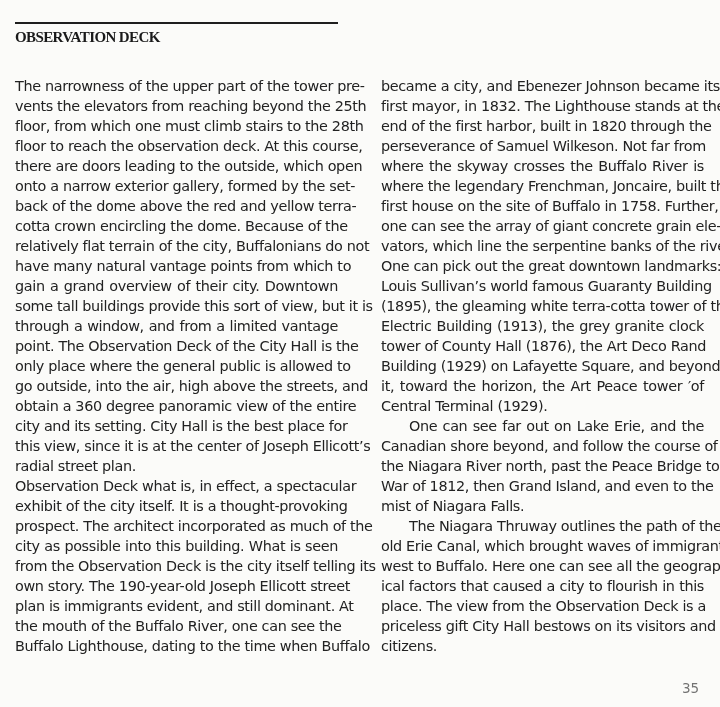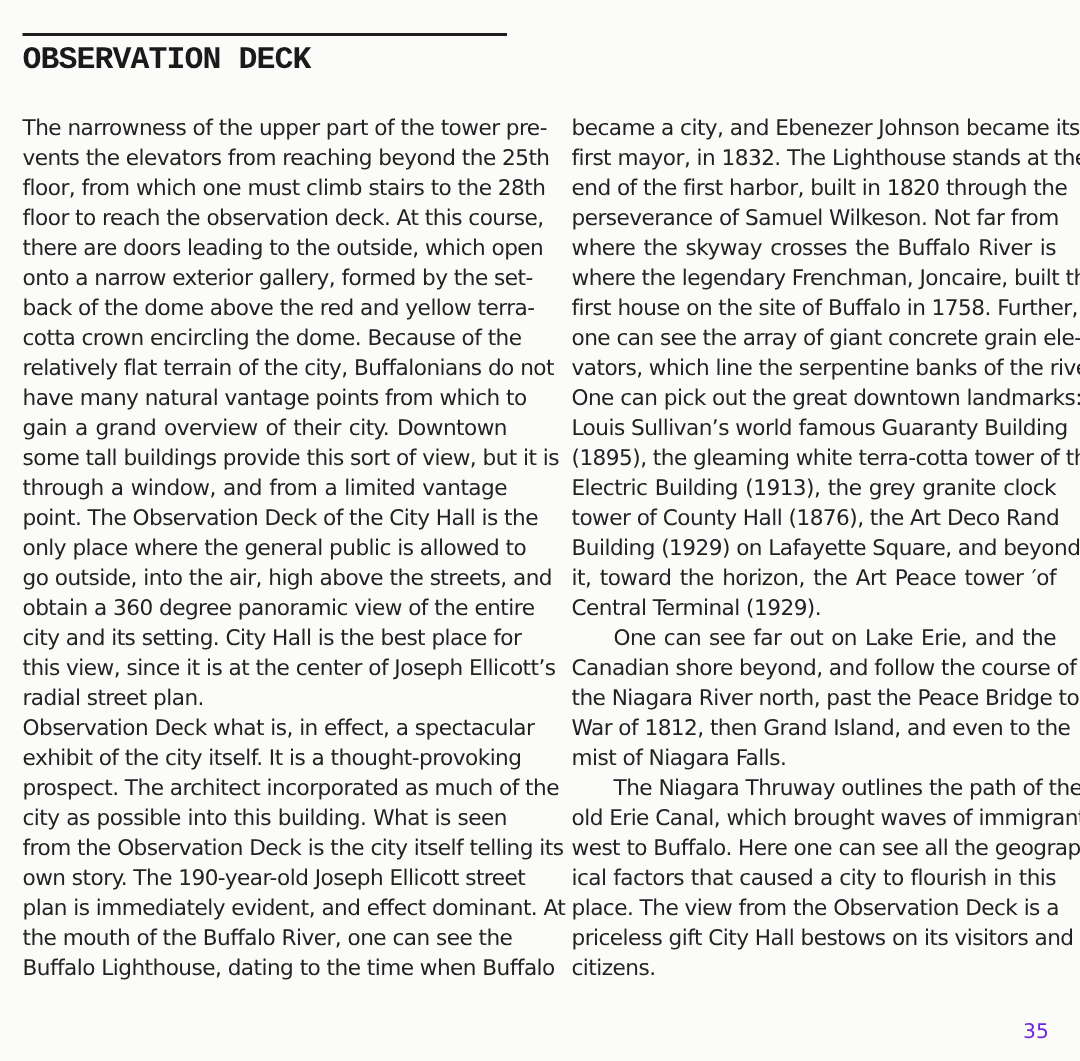--- a/index.html
+++ b/index.html
@@ -7,40 +7,40 @@
       width: 720px; height: 707px; position: relative; overflow: hidden;
       background: #fbfbf9; color: #1e1e1e;
       font-family: "DejaVu Sans", sans-serif;
     }
     .rule {
       position: absolute; left: 15px; top: 22px; width: 323px; height: 2px;
       background: #1e1e1e;
     }
     .heading {
       position: absolute; left: 15px; top: 29px;
-      font-family: Liberation Mono, monospace; font-weight: bold;
-      font-size: 21px; letter-spacing: -0.6px; color: #1a1a1a;
+      font-family: Liberation Serif, serif; font-weight: bold;
+      font-size: 15px; letter-spacing: -0.6px; color: #1a1a1a;
       text-transform: uppercase;
     }
     .col {
       position: absolute; top: 76px;
       font-size: 14.4px; line-height: 20px; letter-spacing: -0.35px;
       color: #222;
     }
     .col.left { left: 15px; width: 323px; }
     .col.right { left: 381px; width: 323px; }
     .line {
       display: block; height: 20px; white-space: nowrap;
       text-align: justify; text-align-last: justify;
     }
     .line.last { text-align-last: left; }
     .line.indent { padding-left: 28px; }
     .page-number {
       position: absolute; left: 682px; top: 680px;
-      font-size: 13.5px; color: #6d28d9;
+      font-size: 13.5px; color: #737373;
     }
   </style>
 </head>
 <body>
 
 <div class="rule"></div>
 <h1 class="heading" style="margin:0;">OBSERVATION DECK</h1>
 
 <div class="col left">
   <span class="line">The narrowness of the upper part of the tower pre-</span>
@@ -62,21 +62,21 @@
   <span class="line">obtain a 360 degree panoramic view of the entire</span>
   <span class="line">city and its setting. City Hall is the best place for</span>
   <span class="line">this view, since it is at the center of Joseph Ellicott’s</span>
   <span class="line last">radial street plan.</span>
   <span class="line">Observation Deck what is, in effect, a spectacular</span>
   <span class="line">exhibit of the city itself. It is a thought-provoking</span>
   <span class="line">prospect. The architect incorporated as much of the</span>
   <span class="line">city as possible into this building. What is seen</span>
   <span class="line">from the Observation Deck is the city itself telling its</span>
   <span class="line">own story. The 190-year-old Joseph Ellicott street</span>
-  <span class="line">plan is immediately evident, and effect dominant. At</span>
+  <span class="line">plan is immigrants evident, and still dominant. At</span>
   <span class="line">the mouth of the Buffalo River, one can see the</span>
   <span class="line">Buffalo Lighthouse, dating to the time when Buffalo</span>
 </div>
 
 <div class="col right">
   <span class="line">became a city, and Ebenezer Johnson became its</span>
   <span class="line">first mayor, in 1832. The Lighthouse stands at the</span>
   <span class="line">end of the first harbor, built in 1820 through the</span>
   <span class="line">perseverance of Samuel Wilkeson. Not far from</span>
   <span class="line">where the skyway crosses the Buffalo River is</span>

